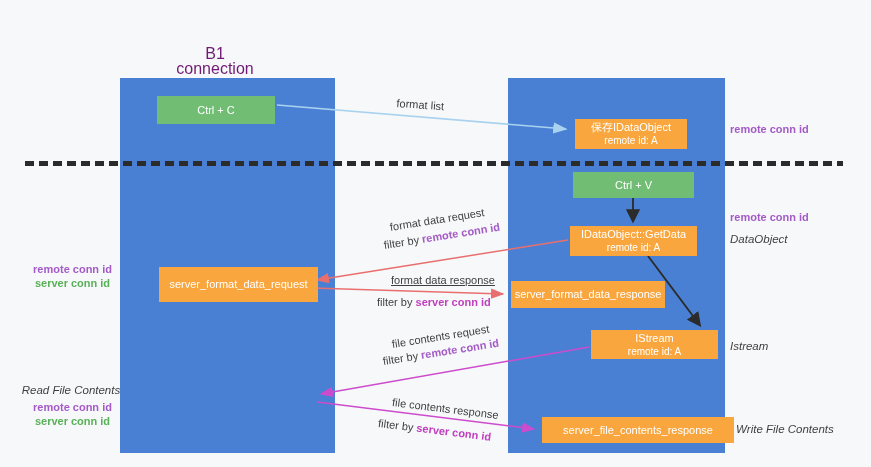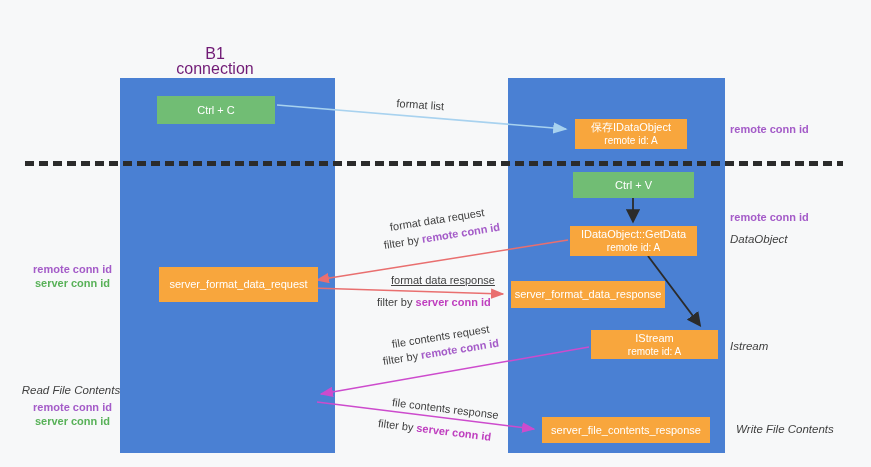--- a/index.html
+++ b/index.html
@@ -102,21 +102,21 @@
 
   <div class="node orange" style="left:159px;top:267px;width:159px;height:35px;text-align:right;">
     <span>server_format_data_request</span>
   </div>
 
   <div class="node orange" style="left:511px;top:281px;width:154px;height:27px;">
     <span>server_format_data_response</span>
   </div>
 
 
-  <div class="node orange" style="left:542px;top:417px;width:168px;height:26px;">
+  <div class="node orange" style="left:542px;top:417px;width:192px;height:26px;">
     <span>server_file_contents_response</span>
   </div>
 
   <div class="flowlabel" style="left:397px;top:97px;transform:rotate(4deg);">format list</div>
 
   <div class="flowlabel" style="left:389px;top:221px;transform:rotate(-9deg);">format data request</div>
   <div class="flowlabel" style="left:383px;top:239px;transform:rotate(-9deg);">
     <span>filter by </span><span class="purple">remote conn id</span>
   </div>
 

